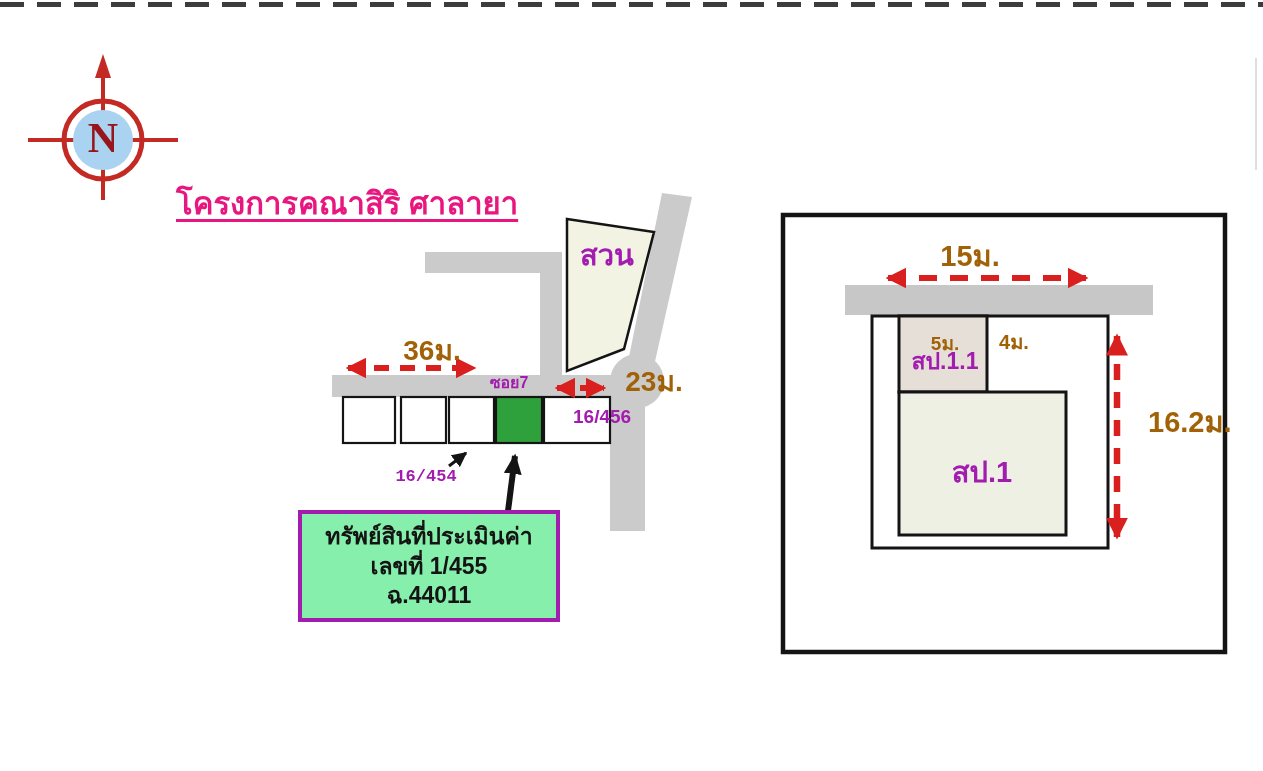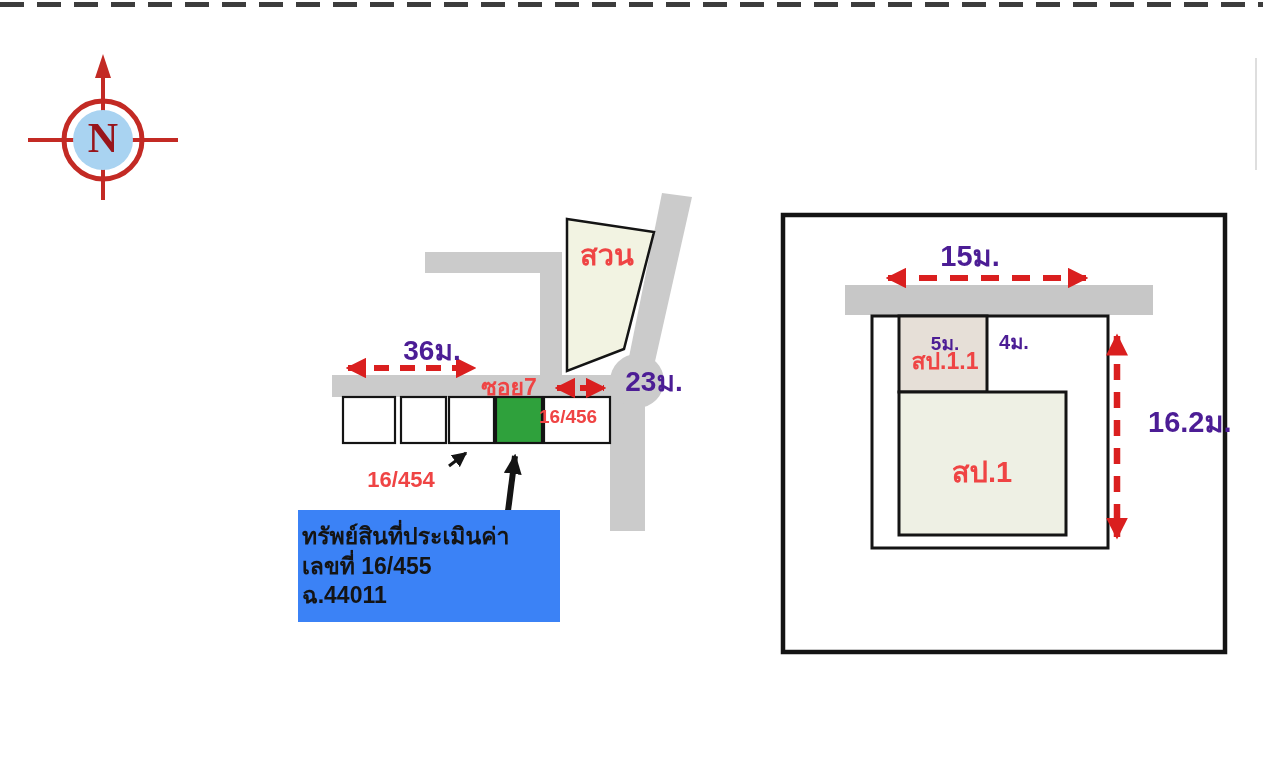--- a/index.html
+++ b/index.html
@@ -13,39 +13,39 @@
   .scanline{
     position:absolute;left:0;top:2px;width:1263px;height:5px;
     background:repeating-linear-gradient(90deg,#1a1a1a 0 24px,transparent 24px 37px);
     opacity:.85;
   }
   .scan-edge{
     position:absolute;left:1255px;top:58px;width:2px;height:112px;background:#dedede;
   }
   .shapes{position:absolute;left:0;top:0;}
   .lbl{
-    position:absolute;font-weight:bold;color:#ef4444;
+    position:absolute;font-weight:bold;color:#a21caf;
     text-align:center;white-space:nowrap;line-height:1.05;
   }
-  .red{color:#4c1d95;}
+  .red{color:#a16207;}
   .title{
     position:absolute;left:176px;top:178px;
     font-size:31px;font-weight:bold;color:#e8177f;
     text-decoration:underline;text-decoration-thickness:3px;text-underline-offset:5px;
     white-space:nowrap;
   }
   .compass-n{
     position:absolute;left:83px;top:117px;width:40px;
     font-family:"Liberation Serif","DejaVu Serif",serif;
     font-size:42px;font-weight:bold;color:#98151b;text-align:center;line-height:1;
   }
   .callout{
     position:absolute;left:298px;top:510px;width:254px;height:104px;
-    background:#3b82f6;border:4px solid #3b82f6;
-    display:flex;flex-direction:column;justify-content:center;align-items:flex-start;
+    background:#86efac;border:4px solid #a21caf;
+    display:flex;flex-direction:column;justify-content:center;align-items:center;
     gap:3px;
   }
   .callout .cline{
     font-size:23px;font-weight:bold;color:#141414;white-space:nowrap;line-height:1.15;
   }
 </style>
 </head>
 <body>
 
 <div class="page">
@@ -105,36 +105,37 @@
       <rect x="872" y="316" width="236" height="232" fill="#ffffff" stroke="#141414" stroke-width="3"></rect>
       <rect x="899" y="316" width="88" height="76" fill="#e6dfd7" stroke="#141414" stroke-width="3"></rect>
       <rect x="899" y="392" width="167" height="143" fill="#eef0e4" stroke="#141414" stroke-width="3"></rect>
       <line x1="888" y1="278" x2="1086" y2="278" stroke="#da1f1f" stroke-width="6" stroke-dasharray="18 13" marker-start="url(#redA)" marker-end="url(#redA)"></line>
       <line x1="1117" y1="336" x2="1117" y2="537" stroke="#da1f1f" stroke-width="6.5" stroke-dasharray="16 12" marker-start="url(#redA)" marker-end="url(#redA)"></line>
     </g>
   </svg>
 
   <div class="compass-n">N</div>
 
+  <div class="title">โครงการคณาสิริ ศาลายา</div>
 
   <div class="lbl" style="left:575px;top:240px;width:64px;font-size:29px;">สวน</div>
 
   <div class="lbl red" style="left:394px;top:336px;width:76px;font-size:28px;">36ม.</div>
 
-  <div class="lbl" style="left:479px;top:375px;width:60px;font-size:23px;">ซอย7</div>
+  <div class="lbl" style="left:479px;top:375px;width:60px;font-size:16px;">ซอย7</div>
 
   <div class="lbl red" style="left:616px;top:367px;width:76px;font-size:28px;">23ม.</div>
 
-  <div class="lbl" style="left:539px;top:407px;width:44px;font-size:19px;">16/456</div>
+  <div class="lbl" style="left:573px;top:407px;width:44px;font-size:19px;">16/456</div>
 
-  <div class="lbl" style="left:367px;top:468px;width:68px;font-size:22px;">16/454</div>
+  <div class="lbl" style="left:392px;top:468px;width:68px;font-size:17px;font-family:Liberation Mono, monospace;">16/454</div>
 
   <div class="callout">
     <div class="cline">ทรัพย์สินที่ประเมินค่า</div>
-    <div class="cline">เลขที่ 16/455</div>
+    <div class="cline">เลขที่ 1/455</div>
     <div class="cline">ฉ.44011</div>
   </div>
 
   <div class="lbl red" style="left:928px;top:241px;width:84px;font-size:29px;">15ม.</div>
 
   <div class="lbl red" style="left:920px;top:334px;width:50px;font-size:19px;">5ม.</div>
 
   <div class="lbl" style="left:899px;top:349px;width:92px;font-size:23px;">สป.1.1</div>
 
   <div class="lbl red" style="left:990px;top:332px;width:48px;font-size:20px;">4ม.</div>

